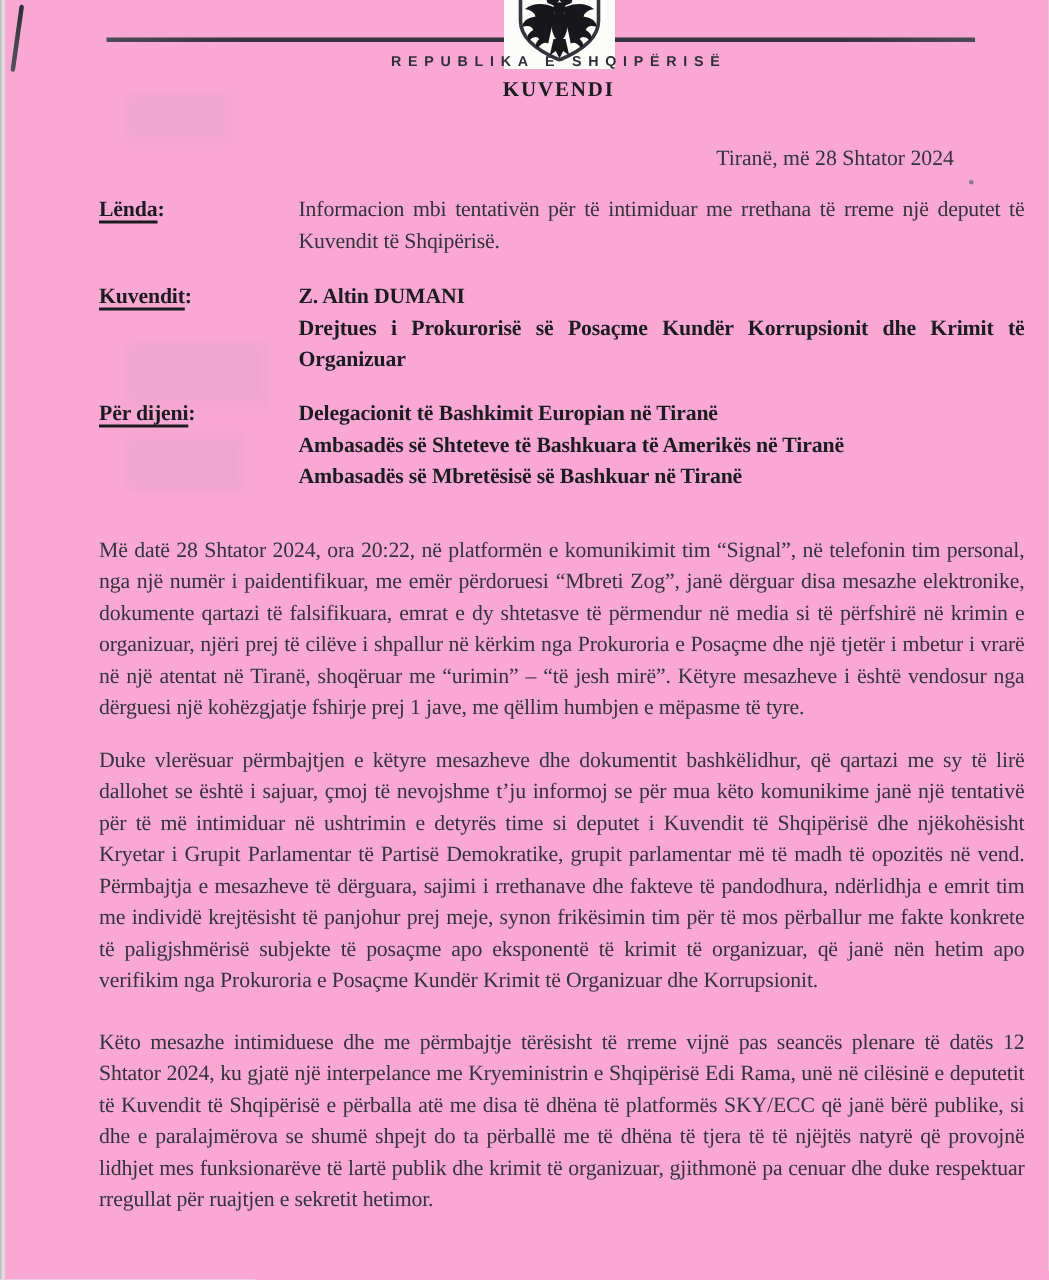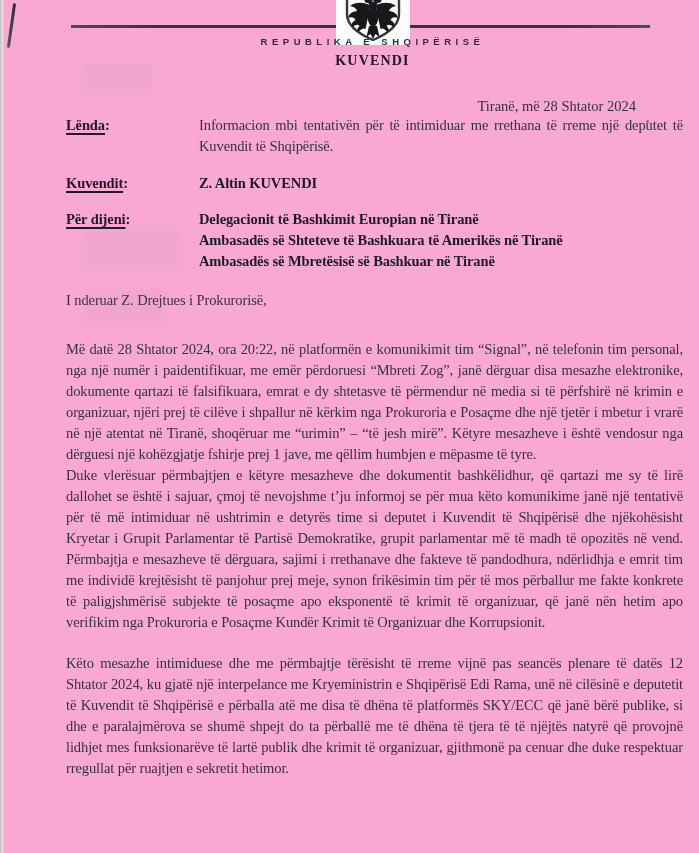--- a/index.html
+++ b/index.html
@@ -37,32 +37,32 @@
   .republic-line{
     font-family:"Liberation Sans","DejaVu Sans",sans-serif;
     font-weight:bold;font-size:9.5px;letter-spacing:4.5px;color:#2d2e36;}
   .institution{font-weight:bold;font-size:14px;letter-spacing:1.2px;color:#1b1b22;margin-top:6px;}
   .group{font-weight:bold;font-style:italic;font-size:14.5px;color:#1b1b22;margin-top:1px;}
 
   
   .date-line{margin-top:14px;text-align:right;padding-right:86px;font-size:14.5px;}
   .content{padding:0 39px 0 43px;font-size:14.5px;line-height:21px;letter-spacing:-0.1px;}
   .meta-row{display:flex;}
-  .meta-row.subject{}
+  .meta-row.subject{margin-top:15px;}
   .meta-row.addressee{margin-top:16px;}
   .meta-row.cc{margin-top:15px;}
   .meta-label{width:133px;flex:none;font-weight:bold;color:#1b1b22;}
   .meta-label .lbl-u{text-decoration:underline;text-decoration-thickness:1.5px;text-underline-offset:3px;}
   .meta-body{flex:1;}
   .meta-body.justify{text-align:justify;}
   .bold-block{font-weight:bold;color:#1b1b22;}
   .greeting{margin-top:18px;}
   p.para{margin:0;text-align:justify;}
   p.para.p1{margin-top:28px;}
-  p.para.p2{}
+  p.para.p2{margin-top:14px;}
   p.para.p3{margin-top:20px;}
 </style>
 </head>
 <body>
 
 <div class="page">
   <div class="scan-edge"></div>
   <div class="pen-mark"></div>
   <div class="dot-artifact"></div>
   <div class="bleed b1"></div>
@@ -102,33 +102,33 @@
   <div class="content">
 
     <div class="meta-row subject">
       <div class="meta-label"><span class="lbl-u">Lënda</span><span>:</span></div>
       <div class="meta-body justify">Informacion mbi tentativën për të intimiduar me rrethana të rreme një deputet të Kuvendit të Shqipërisë.</div>
     </div>
 
     <div class="meta-row addressee">
       <div class="meta-label"><span class="lbl-u">Kuvendit</span><span>:</span></div>
       <div class="meta-body">
-        <div class="bold-block">Z. Altin KUVENDI</div>
+        <div class="bold-block">Z. Altin DUMANI</div>
+        <div class="bold-block justify" style="text-align:justify;">Drejtues i Prokurorisë së Posaçme Kundër Korrupsionit dhe Krimit të Organizuar</div>
       </div>
     </div>
 
     <div class="meta-row cc">
       <div class="meta-label"><span class="lbl-u">Për dijeni</span><span>:</span></div>
       <div class="meta-body">
         <div class="bold-block">Delegacionit të Bashkimit Europian në Tiranë</div>
         <div class="bold-block">Ambasadës së Shteteve të Bashkuara të Amerikës në Tiranë</div>
         <div class="bold-block">Ambasadës së Mbretësisë së Bashkuar në Tiranë</div>
       </div>
     </div>
 
-    <div class="greeting">I nderuar Z. Drejtues i Prokurorisë,</div>
 
     <p class="para p1">Më datë 28 Shtator 2024, ora 20:22, në platformën e komunikimit tim “Signal”, në telefonin tim personal, nga një numër i paidentifikuar, me emër përdoruesi “Mbreti Zog”, janë dërguar disa mesazhe elektronike, dokumente qartazi të falsifikuara, emrat e dy shtetasve të përmendur në media si të përfshirë në krimin e organizuar, njëri prej të cilëve i shpallur në kërkim nga Prokuroria e Posaçme dhe një tjetër i mbetur i vrarë në një atentat në Tiranë, shoqëruar me “urimin” – “të jesh mirë”. Këtyre mesazheve i është vendosur nga dërguesi një kohëzgjatje fshirje prej 1 jave, me qëllim humbjen e mëpasme të tyre.</p>
     <p class="para p2">Duke vlerësuar përmbajtjen e këtyre mesazheve dhe dokumentit bashkëlidhur, që qartazi me sy të lirë dallohet se është i sajuar, çmoj të nevojshme t’ju informoj se për mua këto komunikime janë një tentativë për të më intimiduar në ushtrimin e detyrës time si deputet i Kuvendit të Shqipërisë dhe njëkohësisht Kryetar i Grupit Parlamentar të Partisë Demokratike, grupit parlamentar më të madh të opozitës në vend. Përmbajtja e mesazheve të dërguara, sajimi i rrethanave dhe fakteve të pandodhura, ndërlidhja e emrit tim me individë krejtësisht të panjohur prej meje, synon frikësimin tim për të mos përballur me fakte konkrete të paligjshmërisë subjekte të posaçme apo eksponentë të krimit të organizuar, që janë nën hetim apo verifikim nga Prokuroria e Posaçme Kundër Krimit të Organizuar dhe Korrupsionit.</p>
     <p class="para p3">Këto mesazhe intimiduese dhe me përmbajtje tërësisht të rreme vijnë pas seancës plenare të datës 12 Shtator 2024, ku gjatë një interpelance me Kryeministrin e Shqipërisë Edi Rama, unë në cilësinë e deputetit të Kuvendit të Shqipërisë e përballa atë me disa të dhëna të platformës SKY/ECC që janë bërë publike, si dhe e paralajmërova se shumë shpejt do ta përballë me të dhëna të tjera të të njëjtës natyrë që provojnë lidhjet mes funksionarëve të lartë publik dhe krimit të organizuar, gjithmonë pa cenuar dhe duke respektuar rregullat për ruajtjen e sekretit hetimor.</p>
 
   </div>
 </div>
 
 </body></html>

